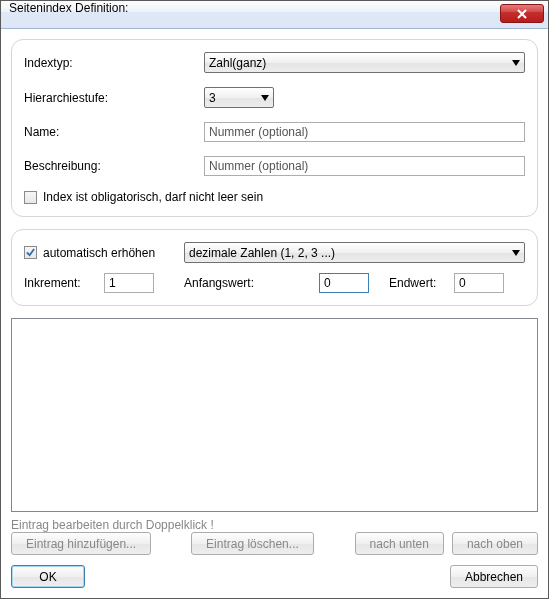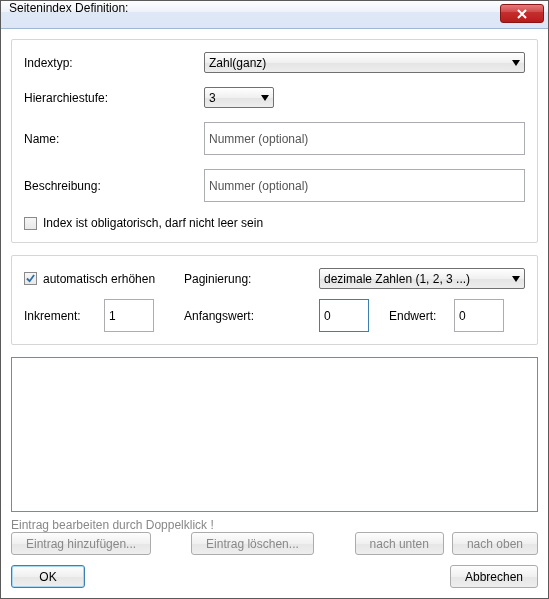--- a/index.html
+++ b/index.html
@@ -6,30 +6,30 @@
   html, body { margin:0; padding:0; width:549px; height:599px; }
   body { background:#fff; }
   .window { width:549px; height:599px; border:1px solid #5a5a5a; display:flex; flex-direction:column; background:#fff; }
   .titlebar { height:28px; background:linear-gradient(to bottom,#fdfdfe 0%,#eef3fa 40%,#dfe8f6 41%,#dce6f4 100%); display:flex; align-items:flex-start; position:relative; border-bottom:1px solid #9fb6d4; }
   .titlebar .title { padding-left:8px; color:#000; }
   .closebtn { position:absolute; right:4px; top:3px; width:44px; height:19px; background:linear-gradient(to bottom,#e67a7a 0%,#d24b4b 40%,#c62f2f 41%,#b71c1c 100%); border:1px solid #8a1515; border-radius:3px; display:flex; align-items:center; justify-content:center; cursor:pointer; }
   .closebtn svg { width:10px; height:10px; display:block; }
 
   .client { flex:1; padding:10px 10px 10px 10px; background:#fff; display:flex; flex-direction:column; }
 
-  .groupbox { border:1px solid #d6d6d6; border-radius:2px; padding:12px 12px; margin-bottom:12px; }
+  .groupbox { border:1px solid #d6d6d6; border-radius:12px; padding:12px 12px; margin-bottom:12px; }
   .row { display:flex; align-items:center; margin-bottom:14px; }
   .row:last-child { margin-bottom:0; }
   .lbl { width:180px; color:#000; }
   .control { flex:1; }
 
   .select { width:100%; height:21px; border:1px solid #707070; border-radius:2px; background:linear-gradient(to bottom,#fff 0%,#f0f0f0 50%,#e4e4e4 51%,#ededed 100%); display:flex; align-items:center; padding:0 4px; justify-content:space-between; cursor:pointer; }
   .select.small { width:70px; }
   .select .arrow svg { width:8px; height:6px; display:block; }
-  .textinput { width:100%; height:33px; border:1px solid #abadb3; background:#fff; padding:0 4px; display:flex; align-items:center; color:#555; }
+  .textinput { width:100%; height:20px; border:1px solid #abadb3; background:#fff; padding:0 4px; display:flex; align-items:center; color:#555; }
   .textinput.num { width:50px; }
   .textinput.num.focused { border:1px solid #3c7fb1; }
 
   .checkbox-row { display:flex; align-items:center; }
   .checkbox { width:13px; height:13px; border:1px solid #8a8a8a; background:linear-gradient(to bottom,#f6f6f6,#e8e8e8); margin-right:6px; display:flex; align-items:center; justify-content:center; }
   .checkbox.checked svg { width:9px; height:9px; display:block; }
 
   .group2 { display:flex; flex-direction:column; gap:10px; }
   .g2row { display:flex; align-items:center; }
   .g2col1 { width:160px; display:flex; align-items:center; }
@@ -122,21 +122,20 @@
 
       <div class="g2row">
         <div class="g2col1 checkbox-row">
           <div class="checkbox checked">
             <svg viewBox="0 0 10 10">
                 <path d="M1 5 L4 8 L9 1" stroke="#2b6fab" stroke-width="2" fill="none"></path>
               </svg>
           </div>
           <span>automatisch erhöhen</span>
         </div>
-        <div class="g2col2">Paginierung:</div>
         <div class="g2col3">
           <div class="select" style="flex:1;">
             <span>dezimale Zahlen (1, 2, 3 ...)</span>
             <span class="arrow">
                 <svg viewBox="0 0 8 6">
                   <path d="M0 0 L8 0 L4 6 Z" fill="#000"></path>
                 </svg>
               </span>
           </div>
         </div>

